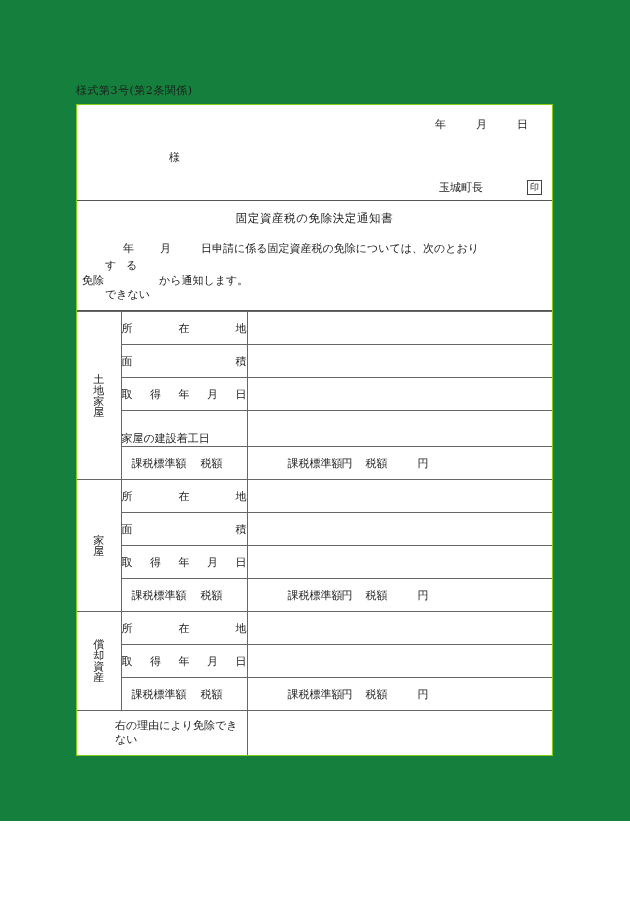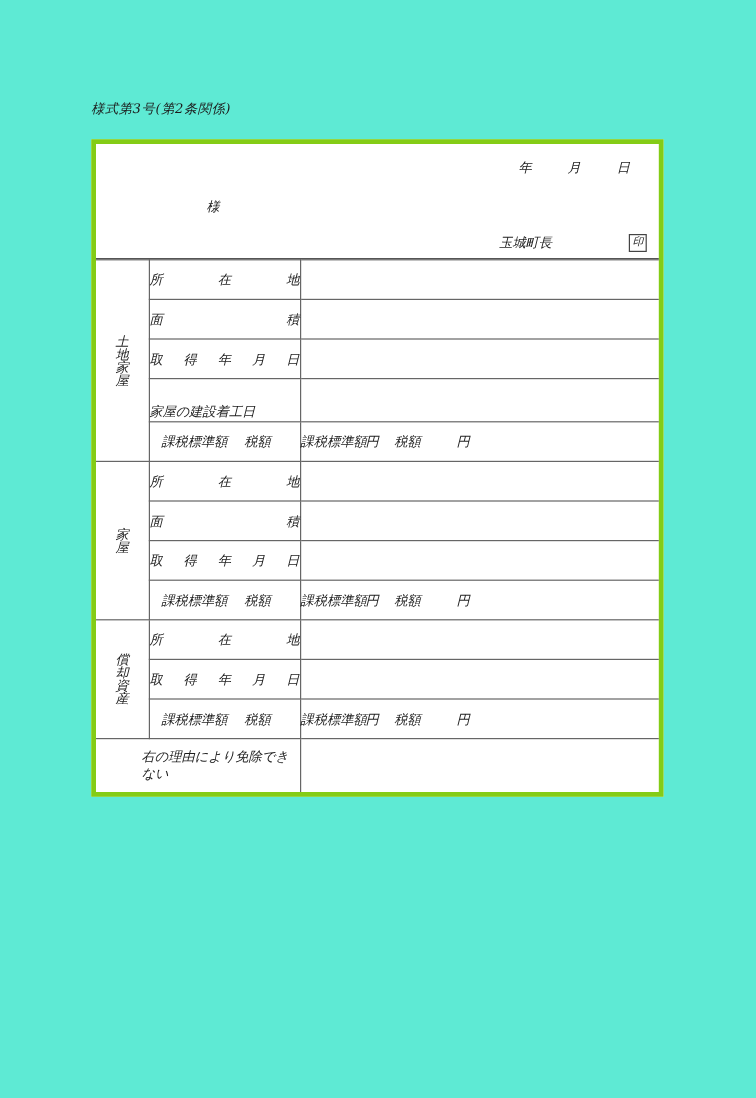--- a/index.html
+++ b/index.html
@@ -13,42 +13,41 @@
     position: relative;
     font-family: "DejaVu Serif", "Liberation Serif", serif;
     color: #1c1c1c;
     -webkit-font-smoothing: antialiased;
   }
 
   .page {
     position: absolute;
     left: 0; top: 0;
     width: 630px;
-    height: 915px;
-    background: #5eead4;
-    font-style: italic;
+    height: 821px;
+    background: #15803d;
   }
 
   
   .form-no {
     position: absolute;
     left: 76px;
     top: 83px;
     font-size: 11px;
     letter-spacing: 0.5px;
     white-space: nowrap;
   }
 
   
   .frame {
     position: absolute;
     left: 76px;
-    top: 116px;
+    top: 104px;
     width: 477px;
-    border: 4px solid #84cc16;
+    border: 1px solid #84cc16;
     box-sizing: border-box;
     background: #fff;
   }
 
   
   .header-band {
     position: relative;
     height: 96px;
     border-bottom: 1px solid #555;
     box-sizing: border-box;
@@ -70,21 +69,21 @@
     top: 45px;
     font-size: 11px;
   }
 
   .issuer-row {
     position: absolute;
     right: 10px;
     top: 75px;
     display: flex;
     align-items: center;
-    gap: 64px;
+    gap: 44px;
     font-size: 11px;
     white-space: nowrap;
   }
   .seal-box {
     width: 15px;
     height: 15px;
     border: 1px solid #444;
     box-sizing: border-box;
     display: flex;
     align-items: center;
@@ -206,21 +205,21 @@
     display: block;
     text-align: left;
     margin-left: 10px;
   }
   .lbl-amount .gap { display: inline-block; width: 14px; }
 
   
   .value-cell {
     padding: 0 0 0 38px;
   }
-  .amt-line { white-space: nowrap; }
+  .amt-line { white-space: nowrap; padding-left: 40px; }
   .amt-line .s1 { display: inline-block; width: 54px; }
   .amt-line .s2 { display: inline-block; width: 24px; }
   .amt-line .s3 { display: inline-block; width: 52px; }
 
   
   .reason-cell {
     padding: 5px 8px 0 8px;
     vertical-align: top;
     line-height: 1.25;
     height: 44px;
@@ -243,20 +242,35 @@
       </div>
 
       <div class="addressee">様</div>
 
       <div class="issuer-row">
         <span>玉城町長</span>
         <span class="seal-box">印</span>
       </div>
     </div>
 
+    <div class="body-band">
+
+      <div class="doc-title">固定資産税の免除決定通知書</div>
+
+      <div class="body-para">
+        <div class="para-line1"><span class="sp-y">年</span><span class="sp-m">月</span><span>日申請に係る固定資産税の免除については、次のとおり</span></div>
+
+        <div class="para-line2">
+          <span class="alt-base">免除</span>
+          <span class="alt-upper"><span class="g">す</span><span>る</span></span>
+          <span class="alt-lower">できない</span>
+          <span class="alt-tail">から通知します。</span>
+        </div>
+      </div>
+    </div>
 
     <table class="grid">
       <colgroup>
         <col class="col-group">
         <col class="col-label">
         <col>
       </colgroup>
       <tbody>
 
         <tr class="cell-row">

